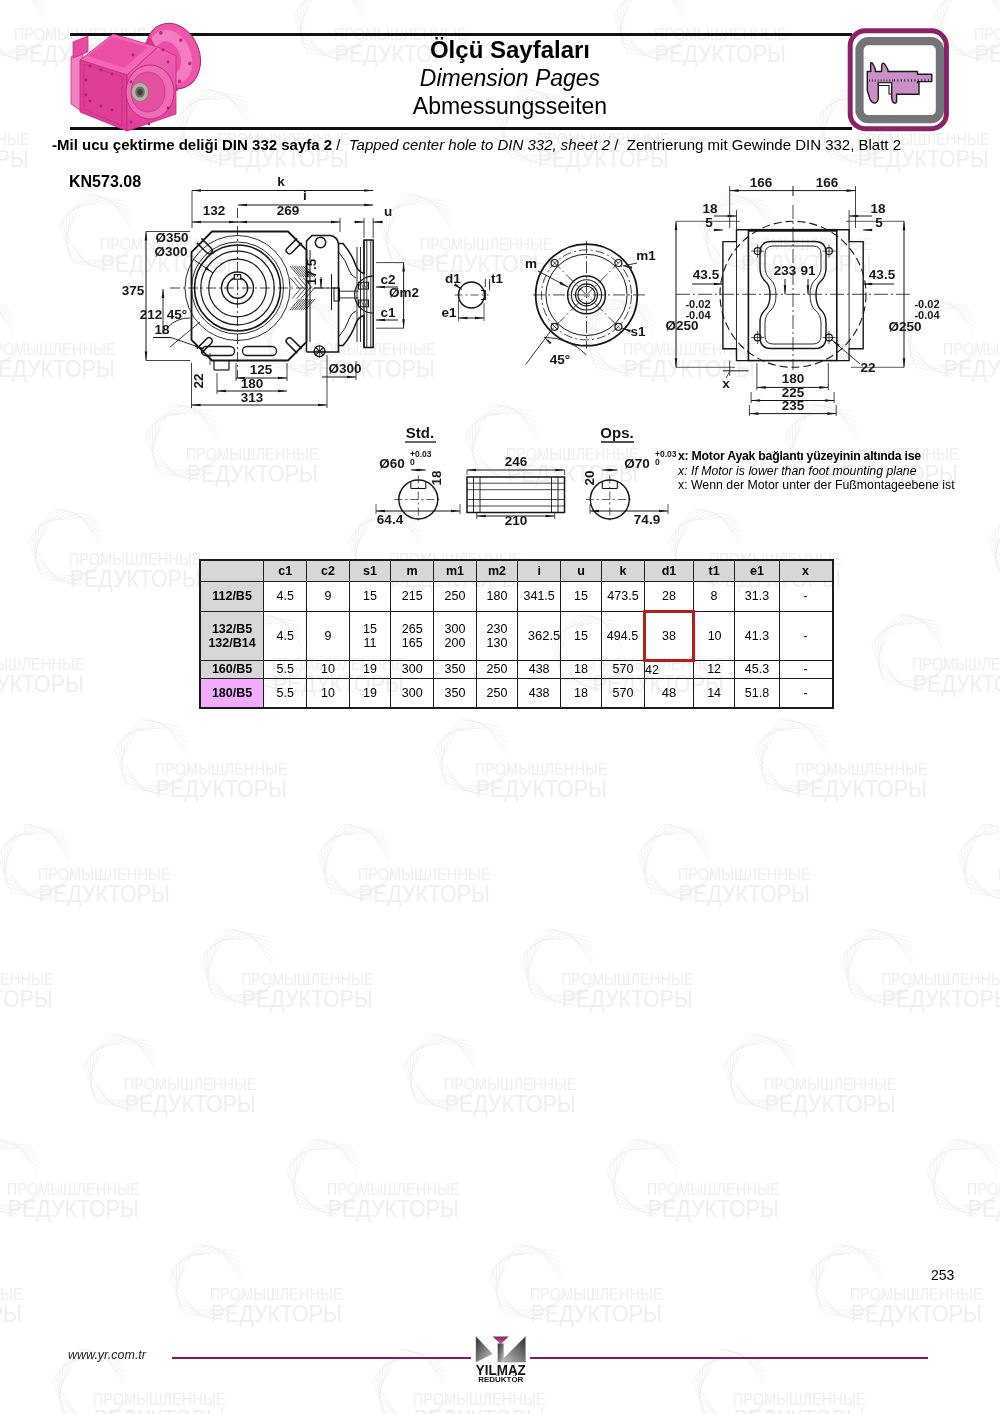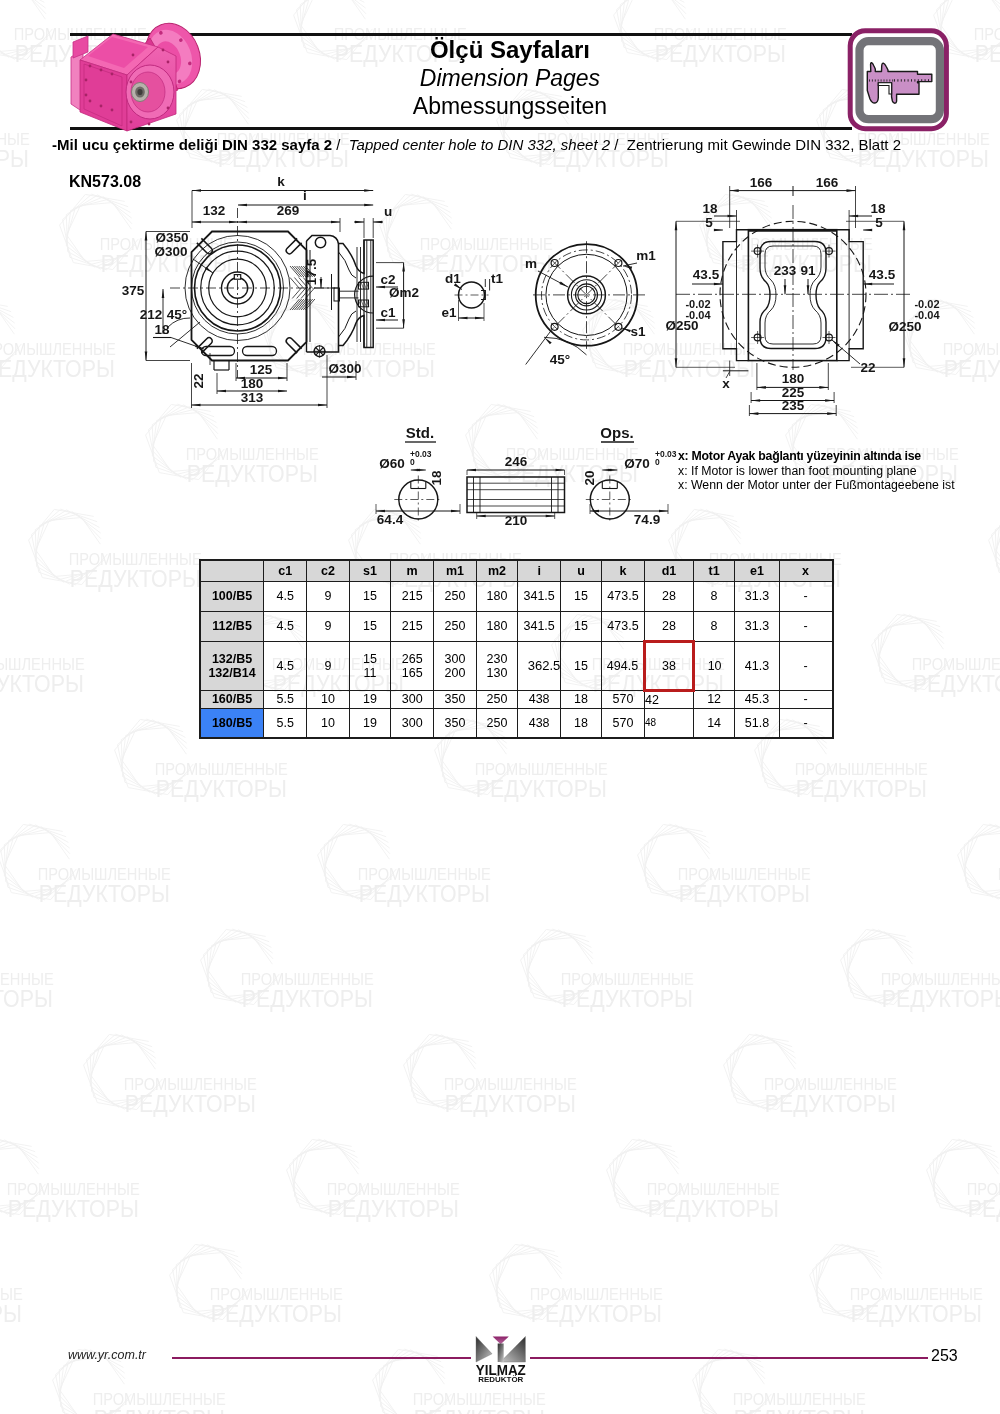--- a/index.html
+++ b/index.html
@@ -656,21 +656,21 @@
       <line x1="590.0" y1="511.0" x2="668.0" y2="511.0" stroke="#161616" stroke-width="1"></line>
       <polygon points="590.0,511.0 599.0,509.7 599.0,512.3" fill="#161616"></polygon>
       <polygon points="668.0,511.0 659.0,512.3 659.0,509.7" fill="#161616"></polygon>
       <line x1="590.0" y1="504.0" x2="590.0" y2="514.0" stroke="#161616" stroke-width="0.7"></line>
       <line x1="668.0" y1="504.0" x2="668.0" y2="514.0" stroke="#161616" stroke-width="0.7"></line>
     </g>
   </svg>
 
 <div class="abs" style="left:678px;top:449px;font-size:12.3px;line-height:14.6px;z-index:3;white-space:nowrap">
 <div style="font-weight:bold;letter-spacing:-0.25px">x: Motor Ayak bağlantı yüzeyinin altında ise</div>
-<div style="">x: If Motor is lower than foot mounting plane</div>
+<div style="font-style:italic">x: If Motor is lower than foot mounting plane</div>
 <div>x: Wenn der Motor unter der Fußmontageebene ist</div>
 </div>
 
 <table style="position:absolute;left:199px;top:559px;z-index:3;border-collapse:collapse;border:2.2px solid #1c1c1c;table-layout:fixed;background:transparent">
     <colgroup>
       <col style="width:63.6px">
       <col style="width:43.2px">
       <col style="width:42.5px">
       <col style="width:41.3px">
       <col style="width:43.2px">
@@ -693,36 +693,20 @@
         <td style="border:1px solid #1c1c1c;background:#d7d7d7;text-align:center;font-weight:bold;font-size:12.5px;padding:0">m</td>
         <td style="border:1px solid #1c1c1c;background:#d7d7d7;text-align:center;font-weight:bold;font-size:12.5px;padding:0">m1</td>
         <td style="border:1px solid #1c1c1c;background:#d7d7d7;text-align:center;font-weight:bold;font-size:12.5px;padding:0">m2</td>
         <td style="border:1px solid #1c1c1c;background:#d7d7d7;text-align:center;font-weight:bold;font-size:12.5px;padding:0">i</td>
         <td style="border:1px solid #1c1c1c;background:#d7d7d7;text-align:center;font-weight:bold;font-size:12.5px;padding:0">u</td>
         <td style="border:1px solid #1c1c1c;background:#d7d7d7;text-align:center;font-weight:bold;font-size:12.5px;padding:0">k</td>
         <td style="border:1px solid #1c1c1c;background:#d7d7d7;text-align:center;font-weight:bold;font-size:12.5px;padding:0">d1</td>
         <td style="border:1px solid #1c1c1c;background:#d7d7d7;text-align:center;font-weight:bold;font-size:12.5px;padding:0">t1</td>
         <td style="border:1px solid #1c1c1c;background:#d7d7d7;text-align:center;font-weight:bold;font-size:12.5px;padding:0">e1</td>
         <td style="border:1px solid #1c1c1c;background:#d7d7d7;text-align:center;font-weight:bold;font-size:12.5px;padding:0">x</td>
-      </tr>
-      <tr style="height:30px">
-        <td style="border:1px solid #1c1c1c;background:#d7d7d7;text-align:center;font-weight:bold;font-size:12.5px;line-height:14px;padding:0">100/B5</td>
-        <td style="border:1px solid #1c1c1c;text-align:center;font-size:12.5px;line-height:14px;padding:0">4.5</td>
-        <td style="border:1px solid #1c1c1c;text-align:center;font-size:12.5px;line-height:14px;padding:0">9</td>
-        <td style="border:1px solid #1c1c1c;text-align:center;font-size:12.5px;line-height:14px;padding:0">15</td>
-        <td style="border:1px solid #1c1c1c;text-align:center;font-size:12.5px;line-height:14px;padding:0">215</td>
-        <td style="border:1px solid #1c1c1c;text-align:center;font-size:12.5px;line-height:14px;padding:0">250</td>
-        <td style="border:1px solid #1c1c1c;text-align:center;font-size:12.5px;line-height:14px;padding:0">180</td>
-        <td style="border:1px solid #1c1c1c;text-align:center;font-size:12.5px;line-height:14px;padding:0">341.5</td>
-        <td style="border:1px solid #1c1c1c;text-align:center;font-size:12.5px;line-height:14px;padding:0">15</td>
-        <td style="border:1px solid #1c1c1c;text-align:center;font-size:12.5px;line-height:14px;padding:0">473.5</td>
-        <td style="border:1px solid #1c1c1c;text-align:center;font-size:12.5px;line-height:14px;padding:0">28</td>
-        <td style="border:1px solid #1c1c1c;text-align:center;font-size:12.5px;line-height:14px;padding:0">8</td>
-        <td style="border:1px solid #1c1c1c;text-align:center;font-size:12.5px;line-height:14px;padding:0">31.3</td>
-        <td style="border:1px solid #1c1c1c;text-align:center;font-size:12.5px;line-height:14px;padding:0">-</td>
       </tr>
       <tr style="height:30px">
         <td style="border:1px solid #1c1c1c;background:#d7d7d7;text-align:center;font-weight:bold;font-size:12.5px;line-height:14px;padding:0">112/B5</td>
         <td style="border:1px solid #1c1c1c;text-align:center;font-size:12.5px;line-height:14px;padding:0">4.5</td>
         <td style="border:1px solid #1c1c1c;text-align:center;font-size:12.5px;line-height:14px;padding:0">9</td>
         <td style="border:1px solid #1c1c1c;text-align:center;font-size:12.5px;line-height:14px;padding:0">15</td>
         <td style="border:1px solid #1c1c1c;text-align:center;font-size:12.5px;line-height:14px;padding:0">215</td>
         <td style="border:1px solid #1c1c1c;text-align:center;font-size:12.5px;line-height:14px;padding:0">250</td>
         <td style="border:1px solid #1c1c1c;text-align:center;font-size:12.5px;line-height:14px;padding:0">180</td>
         <td style="border:1px solid #1c1c1c;text-align:center;font-size:12.5px;line-height:14px;padding:0">341.5</td>
@@ -759,31 +743,31 @@
         <td style="border:1px solid #1c1c1c;text-align:center;font-size:12.5px;line-height:14px;padding:0">250</td>
         <td style="border:1px solid #1c1c1c;text-align:center;font-size:12.5px;line-height:14px;padding:0">438</td>
         <td style="border:1px solid #1c1c1c;text-align:center;font-size:12.5px;line-height:14px;padding:0">18</td>
         <td style="border:1px solid #1c1c1c;text-align:center;font-size:12.5px;line-height:14px;padding:0">570</td>
         <td style="border:1px solid #1c1c1c;font-size:12.5px;line-height:14px;padding:0">42</td>
         <td style="border:1px solid #1c1c1c;text-align:center;font-size:12.5px;line-height:14px;padding:0">12</td>
         <td style="border:1px solid #1c1c1c;text-align:center;font-size:12.5px;line-height:14px;padding:0">45.3</td>
         <td style="border:1px solid #1c1c1c;text-align:center;font-size:12.5px;line-height:14px;padding:0">-</td>
       </tr>
       <tr style="height:29.8px">
-        <td style="border:1px solid #1c1c1c;background:#3b82f6;text-align:center;font-weight:bold;font-size:12.5px;line-height:14px;padding:0">180/B5</td>
+        <td style="border:1px solid #1c1c1c;background:#f0abfc;text-align:center;font-weight:bold;font-size:12.5px;line-height:14px;padding:0">180/B5</td>
         <td style="border:1px solid #1c1c1c;text-align:center;font-size:12.5px;line-height:14px;padding:0">5.5</td>
         <td style="border:1px solid #1c1c1c;text-align:center;font-size:12.5px;line-height:14px;padding:0">10</td>
         <td style="border:1px solid #1c1c1c;text-align:center;font-size:12.5px;line-height:14px;padding:0">19</td>
         <td style="border:1px solid #1c1c1c;text-align:center;font-size:12.5px;line-height:14px;padding:0">300</td>
         <td style="border:1px solid #1c1c1c;text-align:center;font-size:12.5px;line-height:14px;padding:0">350</td>
         <td style="border:1px solid #1c1c1c;text-align:center;font-size:12.5px;line-height:14px;padding:0">250</td>
         <td style="border:1px solid #1c1c1c;text-align:center;font-size:12.5px;line-height:14px;padding:0">438</td>
         <td style="border:1px solid #1c1c1c;text-align:center;font-size:12.5px;line-height:14px;padding:0">18</td>
         <td style="border:1px solid #1c1c1c;text-align:center;font-size:12.5px;line-height:14px;padding:0">570</td>
-        <td style="border:1px solid #1c1c1c;text-align:left;font-size:10px;line-height:14px;padding:0">48</td>
+        <td style="border:1px solid #1c1c1c;text-align:center;font-size:13px;line-height:14px;padding:0">48</td>
         <td style="border:1px solid #1c1c1c;text-align:center;font-size:12.5px;line-height:14px;padding:0">14</td>
         <td style="border:1px solid #1c1c1c;text-align:center;font-size:12.5px;line-height:14px;padding:0">51.8</td>
         <td style="border:1px solid #1c1c1c;text-align:center;font-size:12.5px;line-height:14px;padding:0">-</td>
       </tr>
     </tbody>
   </table>
 
 <div class="abs" style="left:68px;top:1348px;font-size:12.5px;font-style:italic;color:#222;z-index:3">www.yr.com.tr</div>
 
 <div class="abs" style="left:172px;top:1357px;width:299px;height:2px;background:#8b1b60;z-index:3"></div>
@@ -807,13 +791,13 @@
     </defs>
     <rect x="472" y="1332" width="58" height="34" fill="#fff"></rect>
     <path d="M476,1336.5 L476,1362 L492,1353.8 Z" fill="url(#lg1)" stroke="#6a6a6a" stroke-width="0.4"></path>
     <path d="M525.4,1336.5 L525.4,1362 L500.5,1362 Z" fill="url(#lg2)" stroke="#6a6a6a" stroke-width="0.4"></path>
     <path d="M492.6,1336.5 L508.8,1336.5 L500.7,1344.3 Z" fill="url(#lgp)"></path>
     <path d="M497.7,1343.5 L503.7,1343.5 L503.7,1362 L497.7,1362 Z" fill="url(#lg1)"></path>
     <text x="500.8" y="1374.5" font-size="14.5" font-weight="bold" text-anchor="middle" textLength="50" lengthAdjust="spacingAndGlyphs" fill="#111">YILMAZ</text>
     <text x="500.8" y="1381.8" font-size="7" font-weight="bold" text-anchor="middle" textLength="45" lengthAdjust="spacingAndGlyphs" fill="#111">REDÜKTÖR</text>
   </svg>
 
-<div class="abs" style="left:931px;top:1347px;font-size:16px;z-index:3">253</div>
+<div class="abs" style="left:931px;top:1267px;font-size:14px;z-index:3">253</div>
 
 </body></html>

